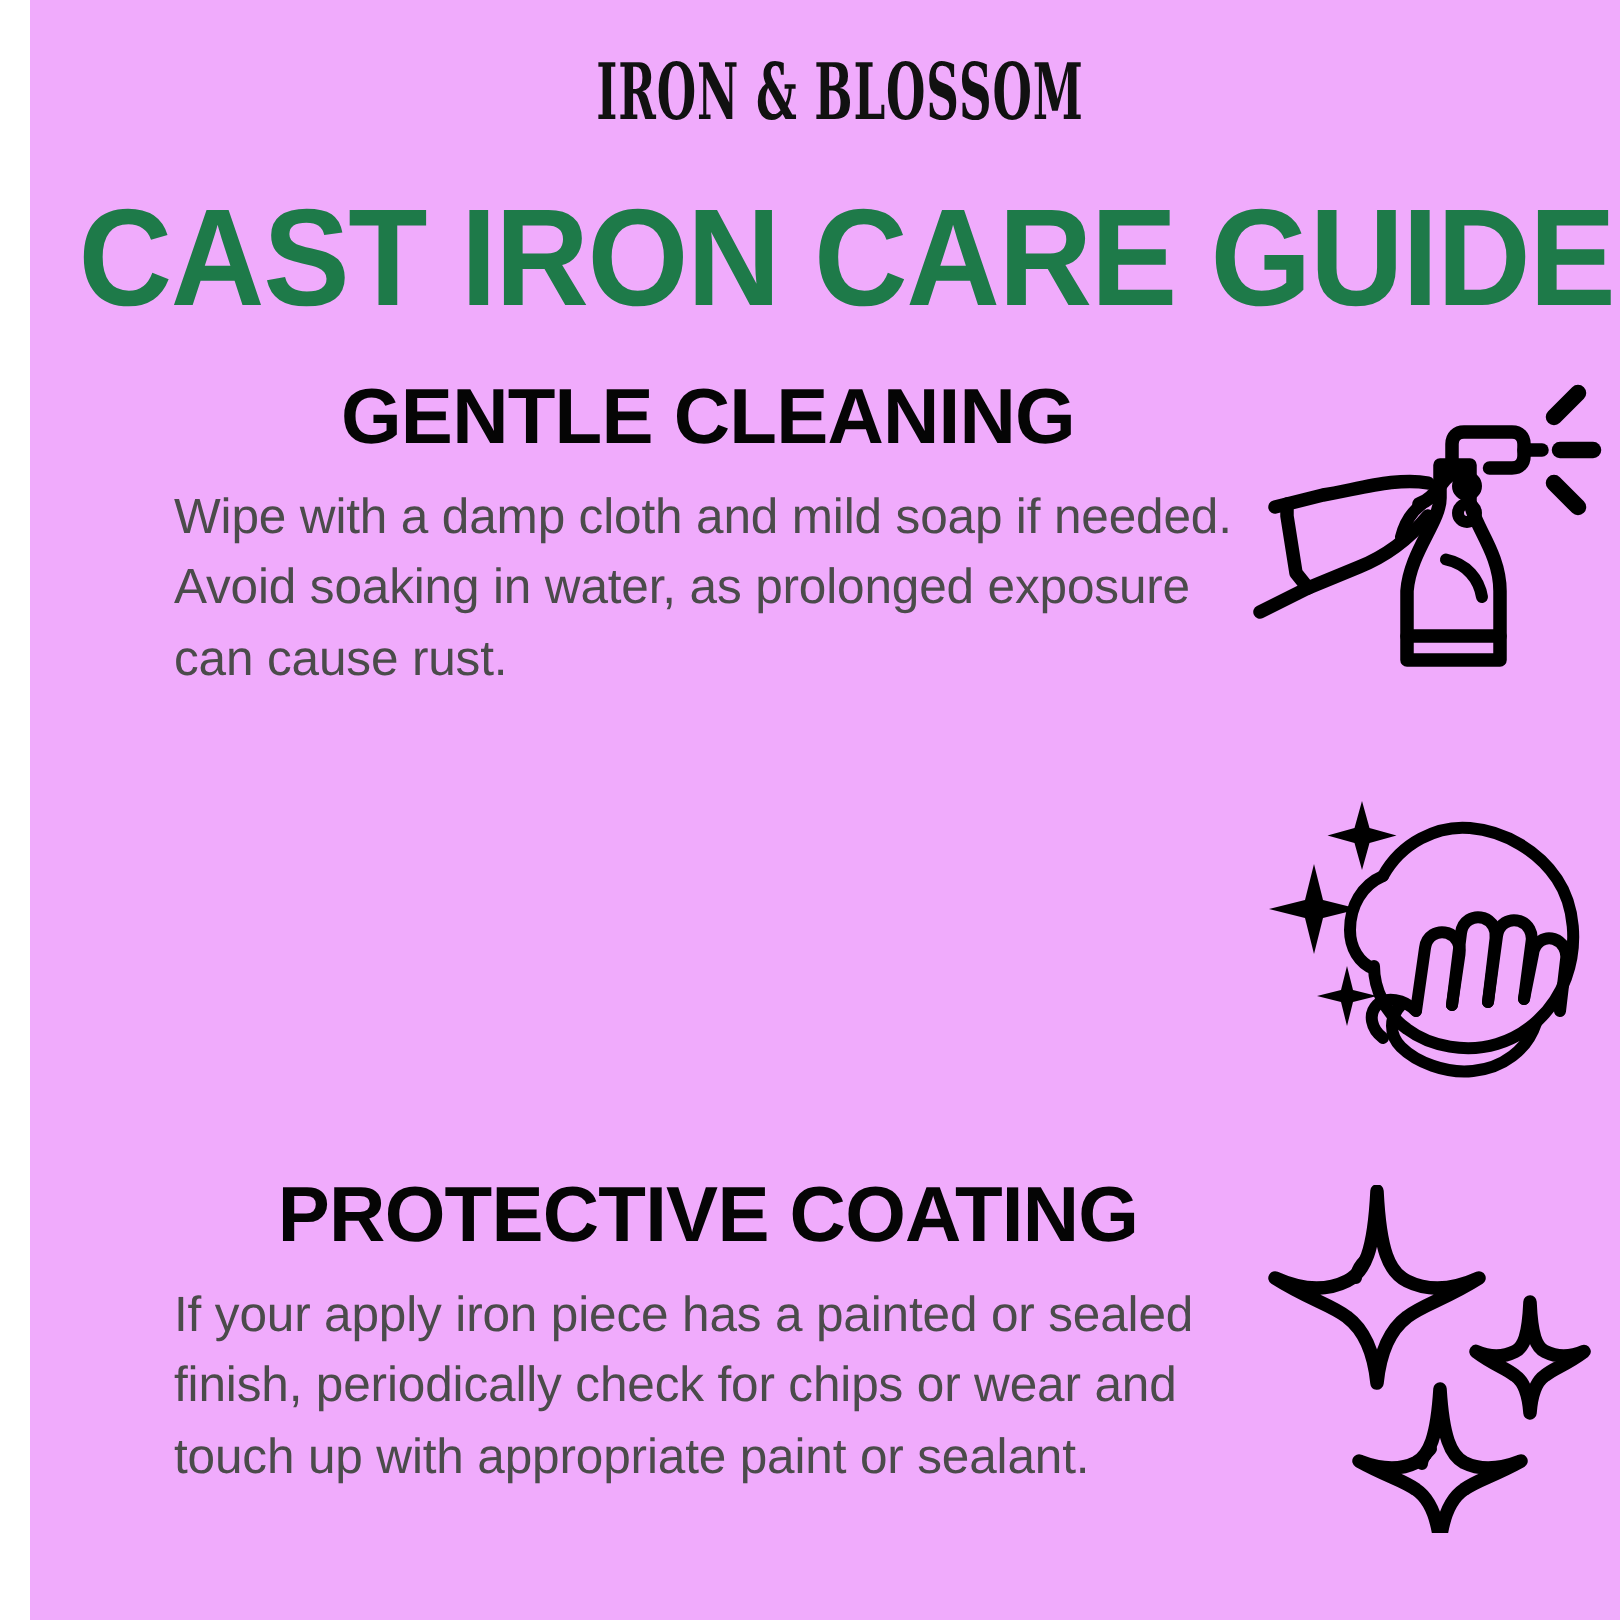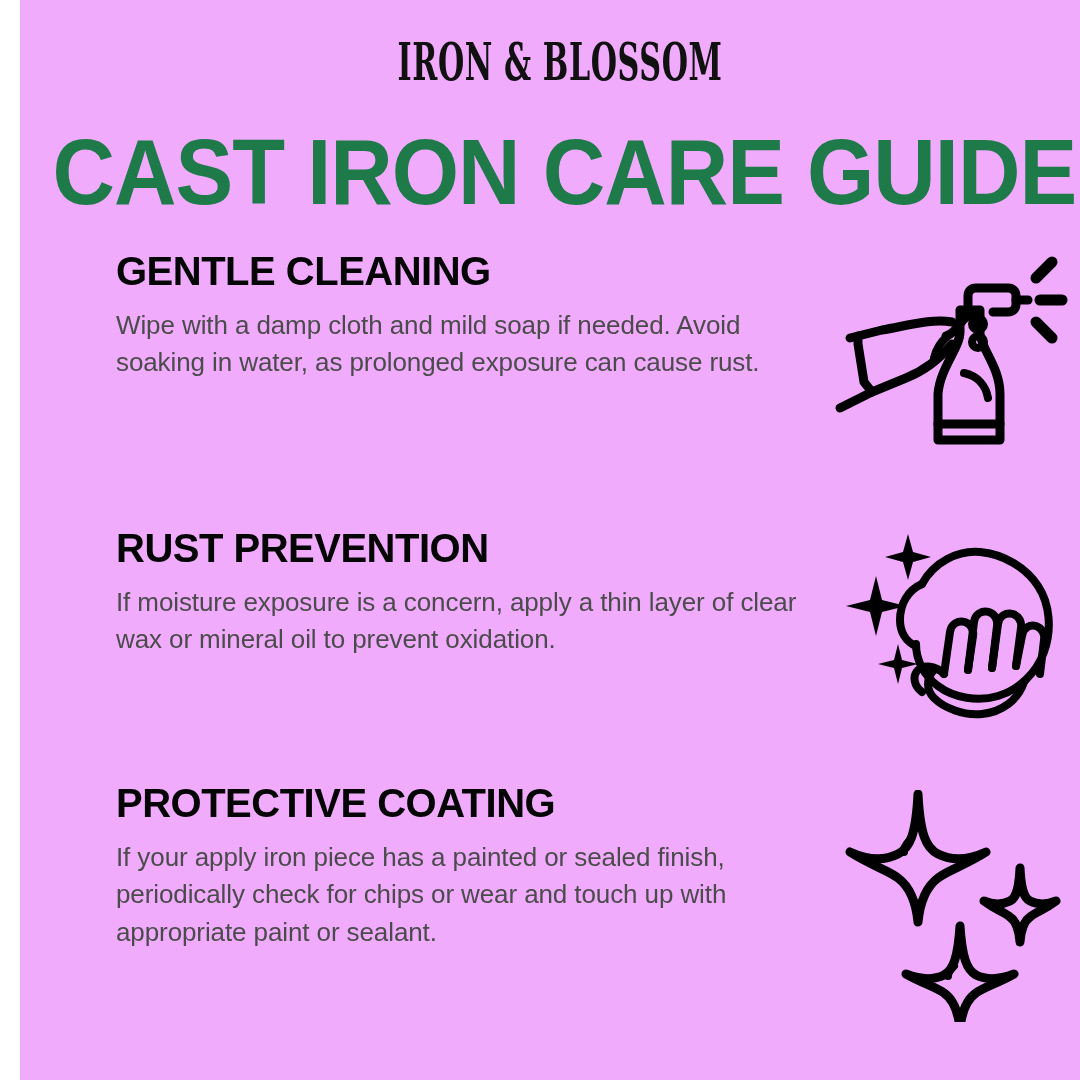--- a/index.html
+++ b/index.html
@@ -65,32 +65,33 @@
     left: 96px;
     width: 712px;
   }
   .section.s1 { top: 250px; }
   .section.s2 { top: 527px; }
   .section.s3 { top: 782px; }
 
   .section-heading {
     font-family: "Liberation Sans", sans-serif;
     font-weight: 700;
-    font-size: 40px;
+    font-size: 52px;
     line-height: 1.08;
     letter-spacing: -0.5px;
     color: #050505;
     margin: 0 0 14px 0;
     white-space: nowrap;
+    text-align: center;
   }
 
   .section-body {
     font-family: "Liberation Sans", sans-serif;
     font-weight: 400;
-    font-size: 26px;
+    font-size: 33px;
     line-height: 1.43;
     color: #4b4b4b;
     margin: 0;
     max-width: 710px;
     letter-spacing: -0.1px;
   }
 
   
   .icon-slot {
     position: absolute;
@@ -142,24 +143,20 @@
       <path d="M30 84 L22 86"></path>
 
       <path d="M44 140 L12 156"></path>
 
       <path d="M208 26 L224 10" stroke-width="11"></path>
       <path d="M212 48 L234 48" stroke-width="11"></path>
       <path d="M208 70 L224 86" stroke-width="11"></path>
     </svg>
   </div>
 
-  <div class="section s2">
-    <div class="section-heading">RUST PREVENTION</div>
-    <div class="section-body">If moisture exposure is a concern, apply a thin layer of clear wax or mineral oil to prevent oxidation.</div>
-  </div>
 
   <div class="icon-slot i2">
     <svg viewBox="0 0 228 200" xmlns="http://www.w3.org/2000/svg" fill="none" stroke="#000000" stroke-width="8" stroke-linecap="round" stroke-linejoin="round">
 
       <path d="M84 56 C96 34 120 22 142 24 C166 26 188 40 200 58
                C212 76 214 102 206 124 C198 146 180 162 160 168
                C140 174 116 170 100 158 C86 148 78 132 78 116"></path>
 
       <path d="M84 56 C70 62 62 76 62 92 C62 104 68 114 78 118"></path>
 

